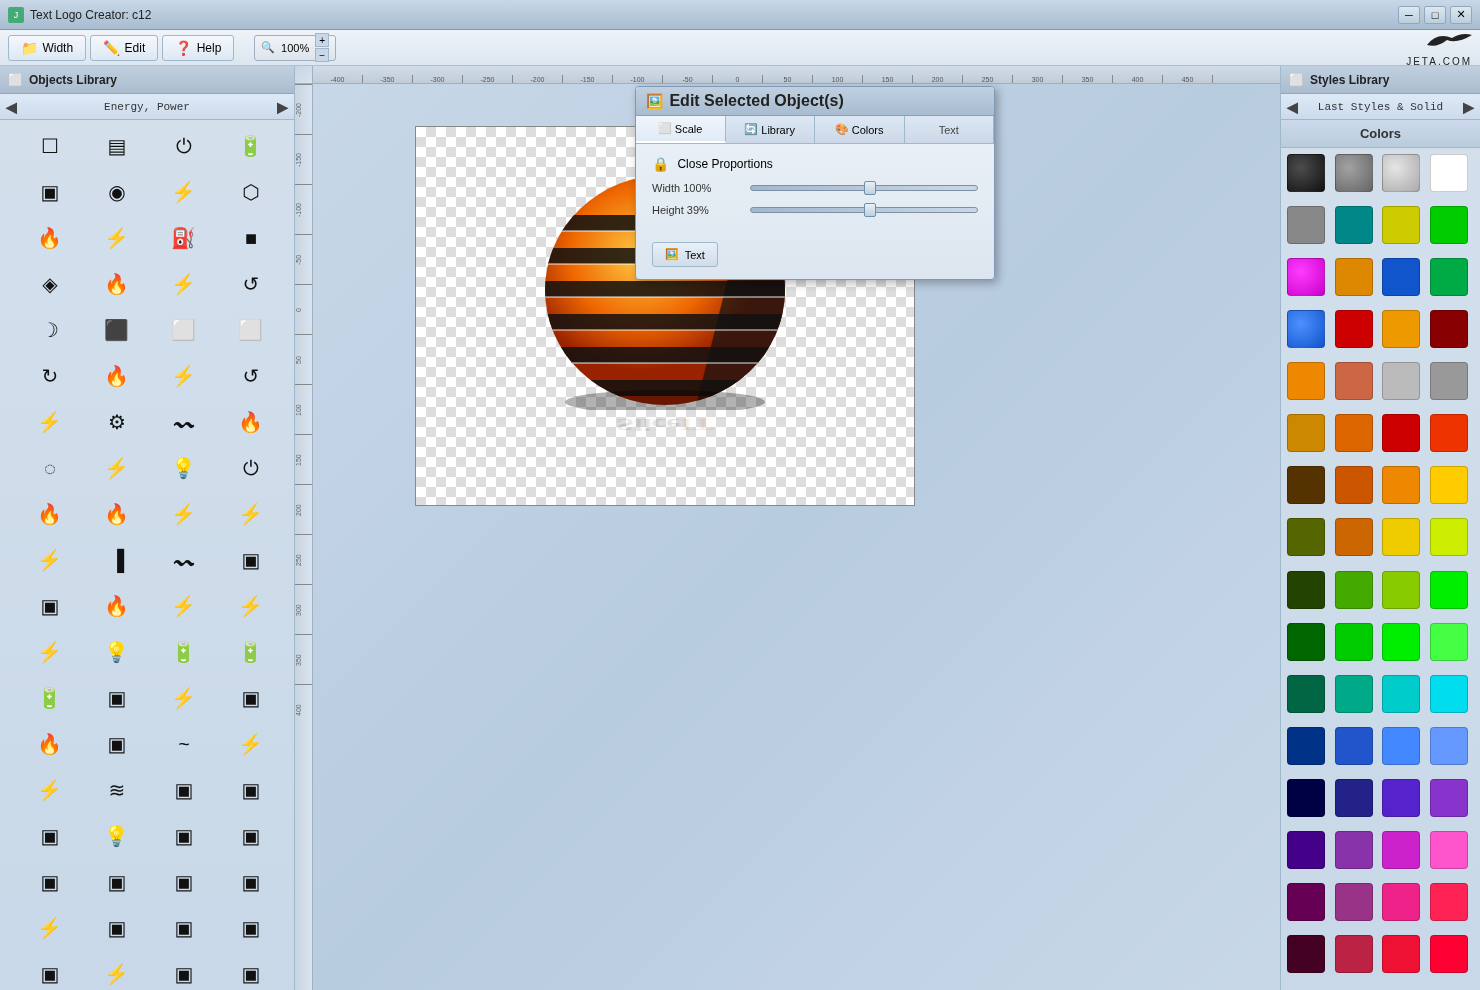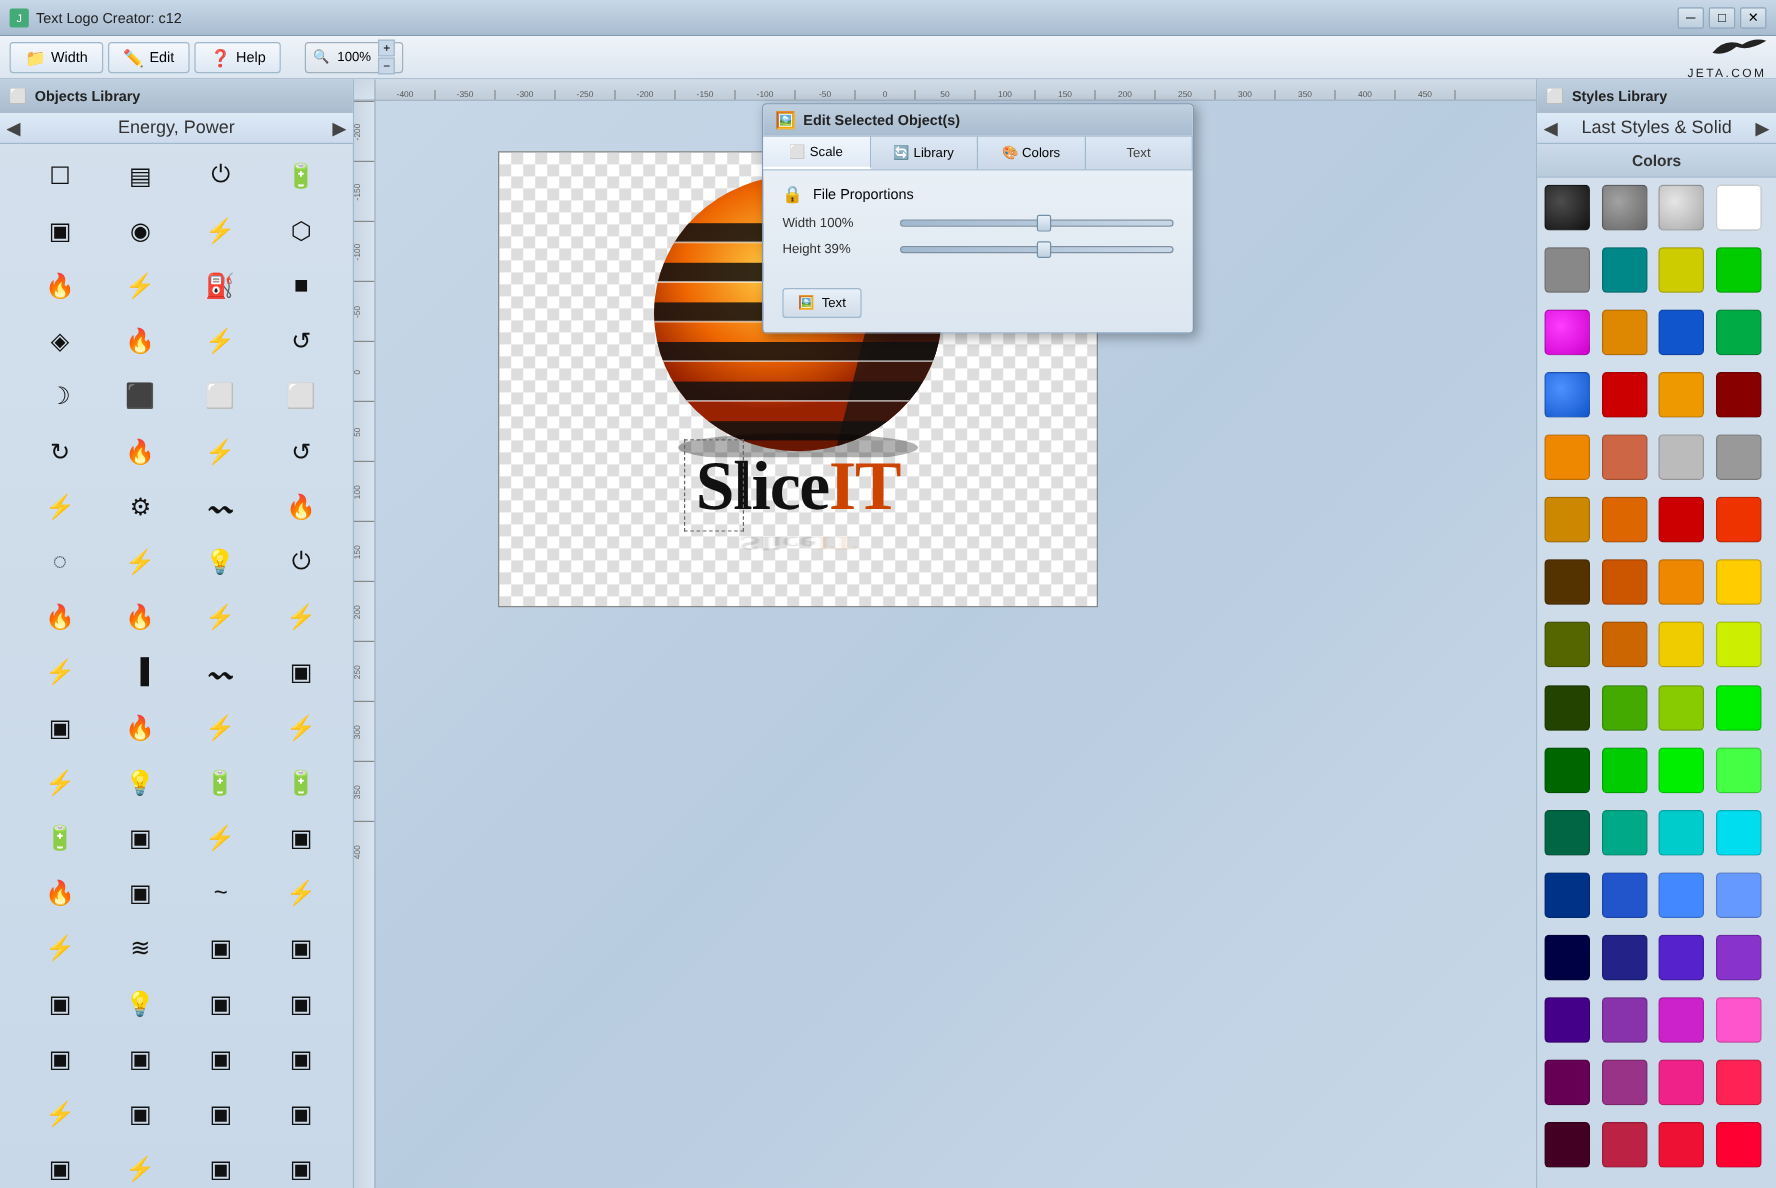--- a/index.html
+++ b/index.html
@@ -83,21 +83,21 @@
     .panel-header-icon { font-size: 12px; color: #444; }
     .panel-title { font-weight: bold; font-size: 12px; color: #222; }
     .panel-nav {
       display: flex; align-items: center; justify-content: space-between;
       background: linear-gradient(to bottom, #ddeaf6, #ccdaec);
       padding: 3px 6px;
       border-bottom: 1px solid #a0b8cc;
       height: 26px;
     }
     .nav-arrow { cursor: pointer; font-size: 14px; color: #444; font-weight: bold; }
-    .panel-nav-label { font-size: 15px; color: #333; }
+    .panel-nav-label { font-size: 11px; color: #333; font-family: Liberation Mono, monospace; }
     .panel-scroll { flex: 1; overflow: hidden; position: relative; }
     .icons-grid {
       margin-left: 20px;
       display: grid;
       grid-template-columns: repeat(4, 1fr);
       gap: 2px;
       padding: 4px;
       overflow-y: auto;
       height: 100%;
     }
@@ -186,21 +186,21 @@
       box-shadow: 3px 3px 10px rgba(0,0,0,0.3);
     }
     #edit-dialog-header {
       background: linear-gradient(to bottom, #c0d0e0, #a8bcd0);
       padding: 5px 10px;
       display: flex; align-items: center; gap: 6px;
       border-radius: 3px 3px 0 0;
       border-bottom: 1px solid #88a0b8;
     }
     #edit-dialog-header .dialog-icon { font-size: 14px; }
-    #edit-dialog-header .dialog-title { font-weight: bold; font-size: 12px; color: #222; }
+    #edit-dialog-header .dialog-title { font-weight: bold; font-size: 16px; color: #222; }
     .dialog-tabs {
       display: grid; grid-template-columns: 1fr 1fr 1fr 1fr;
       border-bottom: 1px solid #a0b8cc;
     }
     .dialog-tab {
       padding: 6px 4px;
       text-align: center;
       font-size: 11px;
       cursor: pointer;
       background: linear-gradient(to bottom, #dce8f4, #ccd8e8);
@@ -482,25 +482,20 @@
 
           <g clip-path="url(#globe-clip)">
             <line x1="10" y1="61" x2="250" y2="61" stroke="white" stroke-width="1.5" opacity="0.6"></line>
             <line x1="10" y1="94" x2="250" y2="94" stroke="white" stroke-width="1.5" opacity="0.6"></line>
             <line x1="10" y1="127" x2="250" y2="127" stroke="white" stroke-width="1.5" opacity="0.6"></line>
             <line x1="10" y1="160" x2="250" y2="160" stroke="white" stroke-width="1.5" opacity="0.6"></line>
             <line x1="10" y1="193" x2="250" y2="193" stroke="white" stroke-width="1.5" opacity="0.6"></line>
           </g>
         </svg>
 
-        <div class="logo-text-container" style="position:relative;">
-          <div class="text-selection-box"></div>
-          <span class="logo-text-slice">Slice</span>
-          <span class="logo-text-it">IT</span>
-        </div>
 
         <div style="font-family:Georgia,serif;font-size:32px;font-weight:900;color:rgba(0,0,0,0.12);transform:scaleY(-0.5);margin-top:-4px;filter:blur(1px);">
           <span style="color:rgba(0,0,0,0.12);">Slice</span><span style="color:rgba(180,80,0,0.12);">IT</span>
         </div>
       </div>
     </div>
 
     <div id="edit-dialog">
       <div id="edit-dialog-header">
         <span class="dialog-icon">🖼️</span>
@@ -520,21 +515,21 @@
           <span>Colors</span>
         </div>
         <div class="dialog-tab text-tab">
           <span>Text</span>
         </div>
       </div>
       <div class="dialog-content">
 
         <div class="prop-row">
           <span class="prop-lock">🔒</span>
-          <span>File Proportions</span>
+          <span>Close Proportions</span>
         </div>
 
         <div class="prop-row">
           <span style="min-width:90px;font-size:11px;color:#333;">Width 100%</span>
           <div class="slider-track">
             <div class="slider-thumb" style="left:50%;"></div>
           </div>
         </div>
 
         <div class="prop-row">

